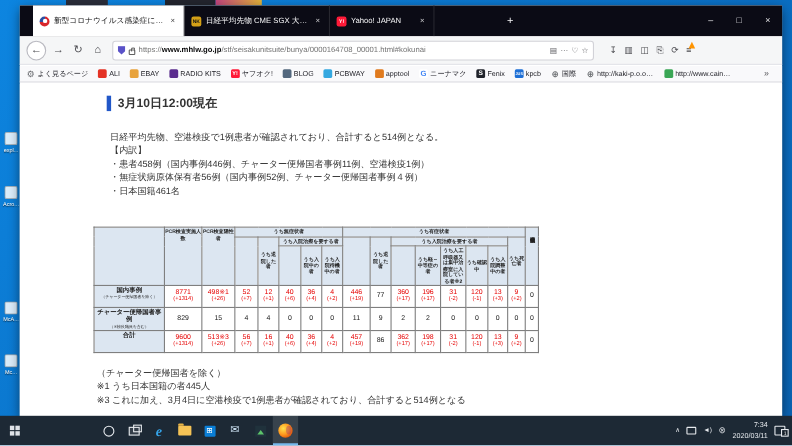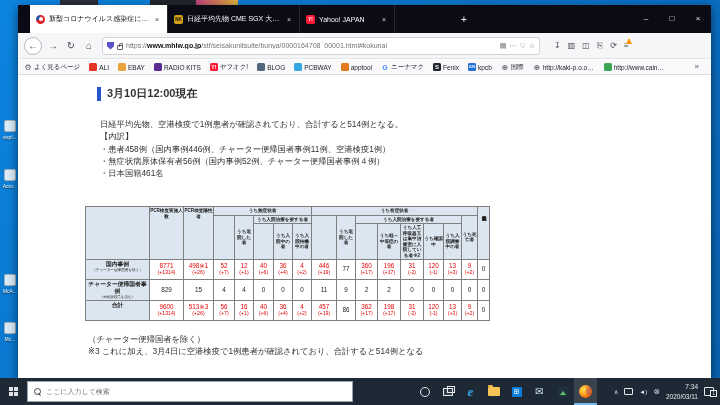--- a/index.html
+++ b/index.html
@@ -501,33 +501,30 @@
               <td class="cell">
                 <span class="v">0</span>
               </td>
             </tr>
           </tbody>
       </table>
 
       <div class="notes">
 
       <div>（チャーター便帰国者を除く）</div>
+          <div>※1 うち日本国籍の者445人</div>
           <div>※3 これに加え、3月4日に空港検疫で1例患者が確認されており、合計すると514例となる</div>
         </div>
     </div>
   </div>
 
   <div class="taskbar">
     <div class="startbtn">
         <span class="startglyph"></span>
       </div>
-    <div class="searchbox">
-      <span class="mag"></span>
-      <input type="text" placeholder="ここに入力して検索" style="">
-    </div>
     <div class="tb-icons">
       <span class="tb-ic">
           <span class="cortana"></span>
         </span>
       <span class="tb-ic">
           <span class="taskview"></span>
         </span>
       <span class="tb-ic">
           <span class="edge-e">e</span>
         </span>

